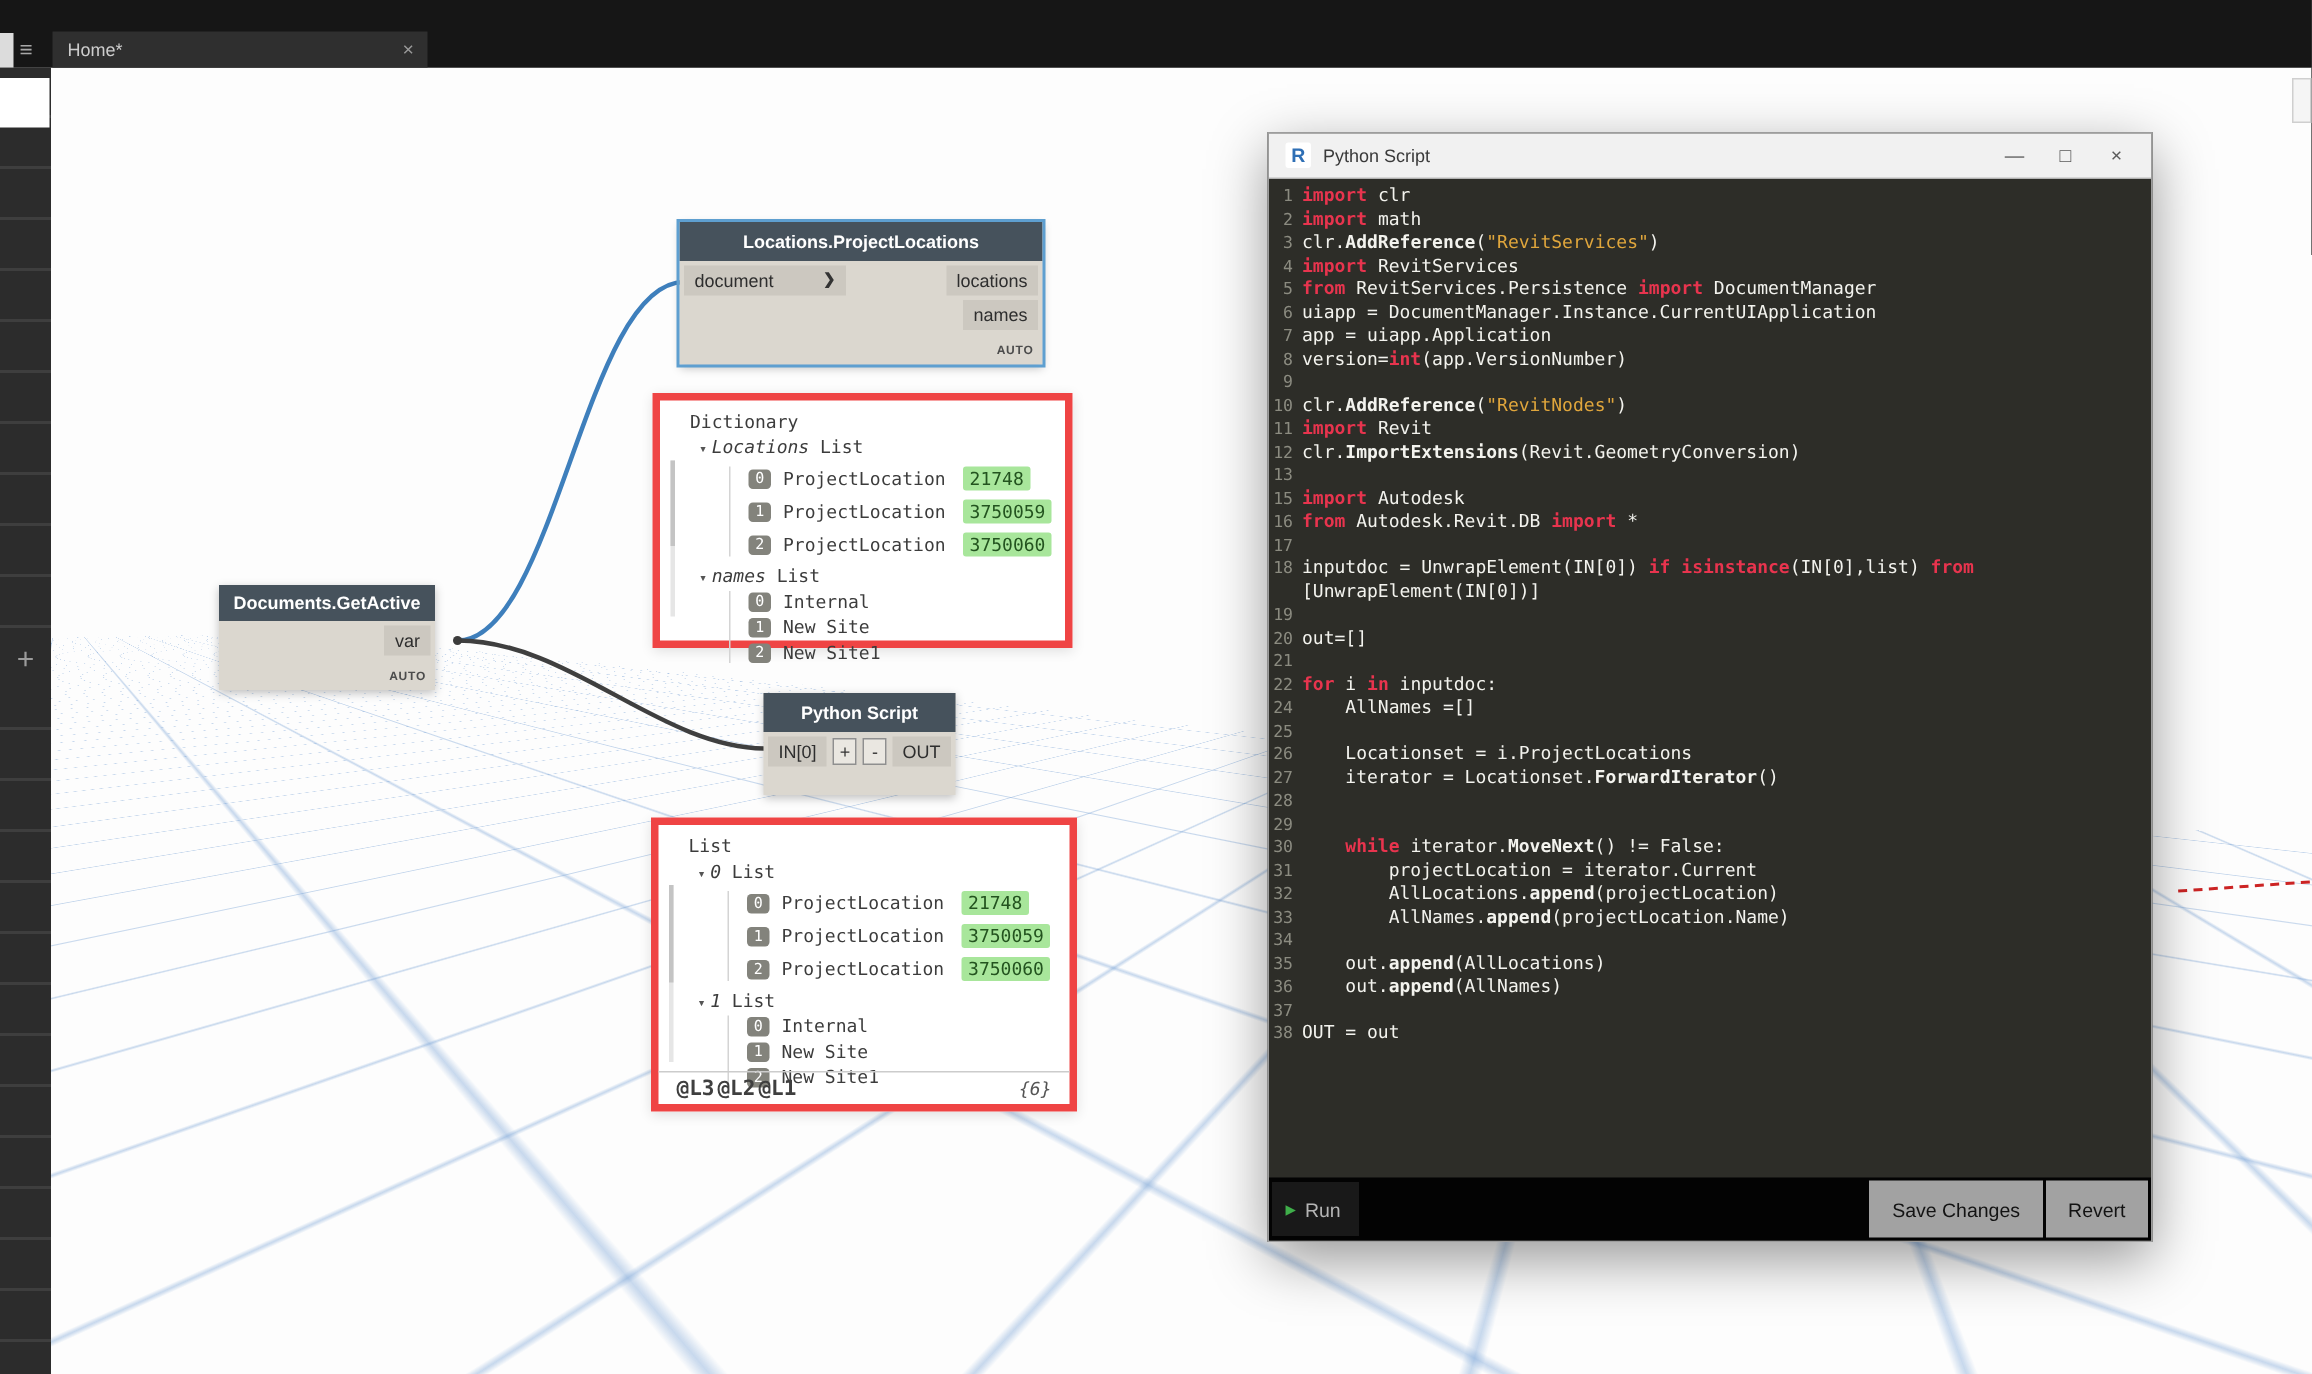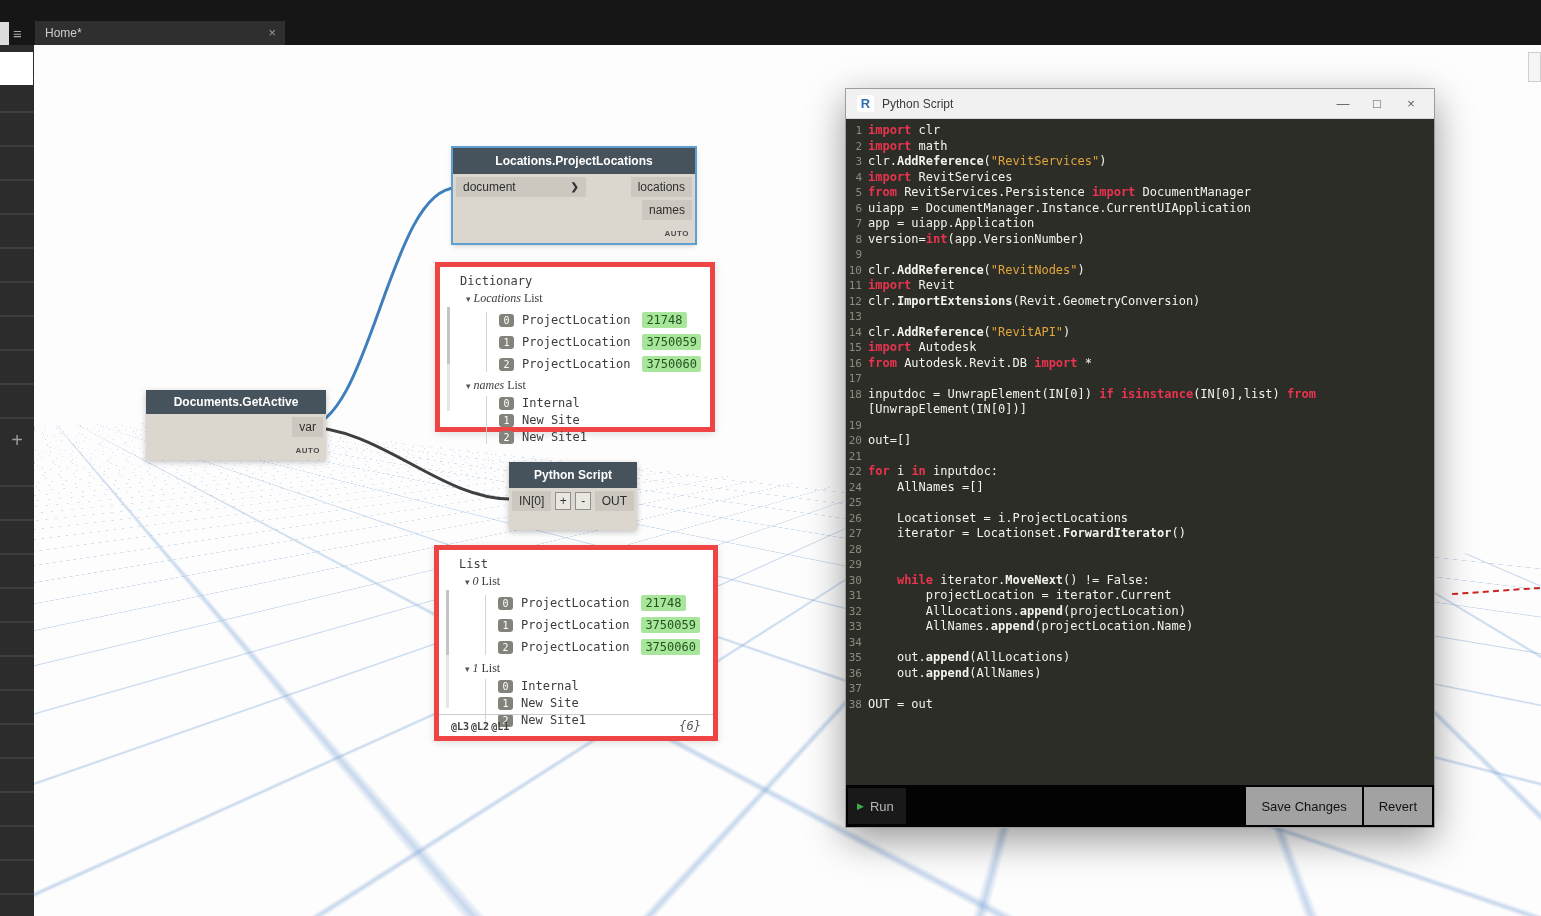--- a/index.html
+++ b/index.html
@@ -58,32 +58,32 @@
             font-size:12px; line-height:16px; text-align:center; margin:1px 0 0 4px; }
   .py-footer-strip { height:13px; }
 
   
   .watch { position:absolute; background:#fff; border:5px solid #ef4444; z-index:3;
            font-family:"DejaVu Sans Mono", monospace; font-size:12px; color:#3c3c3c;
            box-shadow:0 2px 8px rgba(0,0,0,.12); padding:7px 8px 4px 20px; }
   .w-scroll { position:absolute; left:7px; top:40px; bottom:16px; width:3px; background:#e6e6e6; }
   .w-scroll i { display:block; width:3px; height:55%; background:#c4c4c4; }
   .w-root { margin-bottom:2px; }
-  .w-sec { margin:3px 0 1px 6px;font-family:Liberation Serif, serif; }
+  .w-sec { margin:3px 0 1px 6px; }
   .w-tri { font-size:9px; margin-right:3px; color:#555; }
   .w-key { font-style:italic; }
   .w-items { margin-left:26px; border-left:1px solid #d4d4d4; padding-left:12px; }
   .w-item { display:flex; align-items:center; margin:3px 0; }
   .w-item.has-val { margin:6px 0; }
   .w-badge { background:#83837c; color:#fff; font-size:10px; min-width:15px; height:13px;
              line-height:13px; text-align:center; border-radius:3px; padding:0 2px; margin-right:8px; flex:none; }
   .w-val { background:#a8e69b; color:#23531f; padding:1px 4px; margin-left:12px; border-radius:2px; }
   .w-footer { position:absolute; left:0; right:0; bottom:0; height:22px; border-top:1px solid #ccc;
               display:flex; align-items:center; justify-content:space-between; padding:0 12px; }
-  .w-lv { font-size:10px; font-weight:bold; color:#3f3f3f; margin-right:2px; }
+  .w-lv { font-size:14px; font-weight:bold; color:#3f3f3f; margin-right:2px; }
   .w-count { font-style:italic; color:#555; }
 
   
   .pywin { position:absolute; left:845px; top:43px; width:590px; height:740px; z-index:10;
            background:#2d2d28; border:1px solid #9d9d9d; box-shadow:0 12px 36px rgba(0,0,0,.4);
            display:flex; flex-direction:column; }
   .pywin-titlebar { height:30px; flex:none; background:#f1f1f1; border-bottom:1px solid #d6d6d6;
                     display:flex; align-items:center; padding:0 6px 0 11px; }
   .py-icon { width:17px; text-align:center; color:#2f6fb5; font-weight:bold; font-size:13px;
              background:#fff; border-radius:2px; margin-right:8px; line-height:17px; }
@@ -138,34 +138,34 @@
     <aside class="sidebar">
       <div class="side-white"></div>
       <div class="side-plus">+</div>
     </aside>
     <div class="right-chip"></div>
 
     <div class="node selected" style="left:453px;top:103px;width:242px">
       <div class="node-header">Locations.ProjectLocations</div>
       <div class="node-body">
         <div class="ports-left">
-          <div class="port in" style="width:130px">
+          <div class="port in" style="width:108px">
             <span>document</span>
             <span class="port-arrow">❯</span>
           </div>
         </div>
         <div class="ports-right">
           <div class="port"><span>locations</span></div>
           <div class="port"><span>names</span></div>
         </div>
       </div>
       <div class="node-footer">AUTO</div>
     </div>
 
-    <div class="node" style="left:146px;top:345px;width:180px">
+    <div class="node" style="left:146px;top:345px;width:144px">
       <div class="node-header" style="padding:5px 4px">Documents.GetActive</div>
       <div class="node-body">
         <div class="ports-right">
           <div class="port"><span>var</span></div>
         </div>
       </div>
       <div class="node-footer">AUTO</div>
     </div>
 
     <div class="node" style="left:509px;top:417px;width:128px">
@@ -325,24 +325,20 @@
             </div>
             <div class="code-row">
               <span class="lnum">12</span>
               <span class="ltext">clr.<span class="fn">ImportExtensions</span>(Revit.GeometryConversion)</span>
             </div>
             <div class="code-row">
               <span class="lnum">13</span>
               <span class="ltext">&nbsp;</span>
             </div>
             <div class="code-row">
-              <span class="lnum">14</span>
-              <span class="ltext">clr.<span class="fn">AddReference</span>(<span class="str">"RevitAPI"</span>)</span>
-            </div>
-            <div class="code-row">
               <span class="lnum">15</span>
               <span class="ltext"><span class="kw">import</span> Autodesk</span>
             </div>
             <div class="code-row">
               <span class="lnum">16</span>
               <span class="ltext"><span class="kw">from</span> Autodesk.Revit.DB <span class="kw">import</span> *</span>
             </div>
             <div class="code-row">
               <span class="lnum">17</span>
               <span class="ltext">&nbsp;</span>

